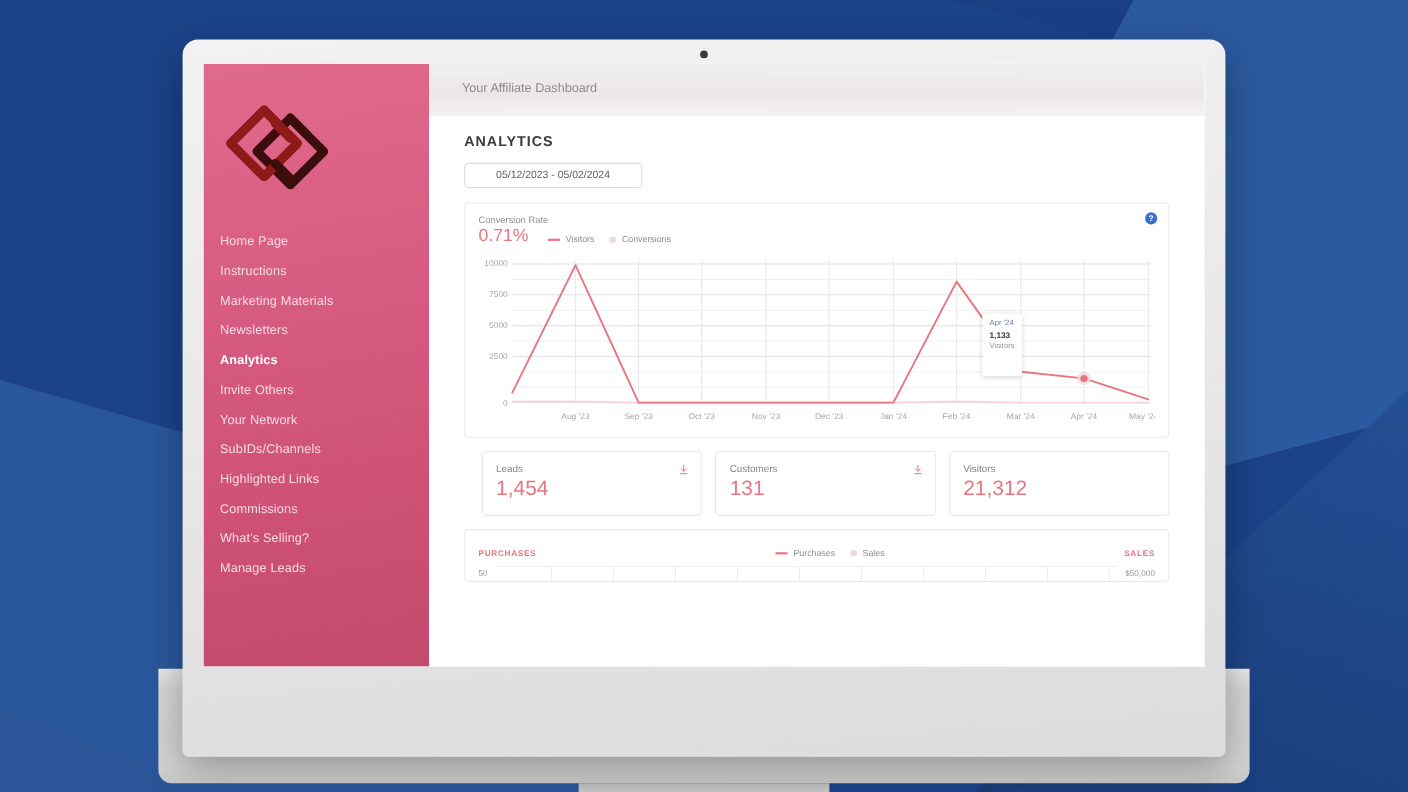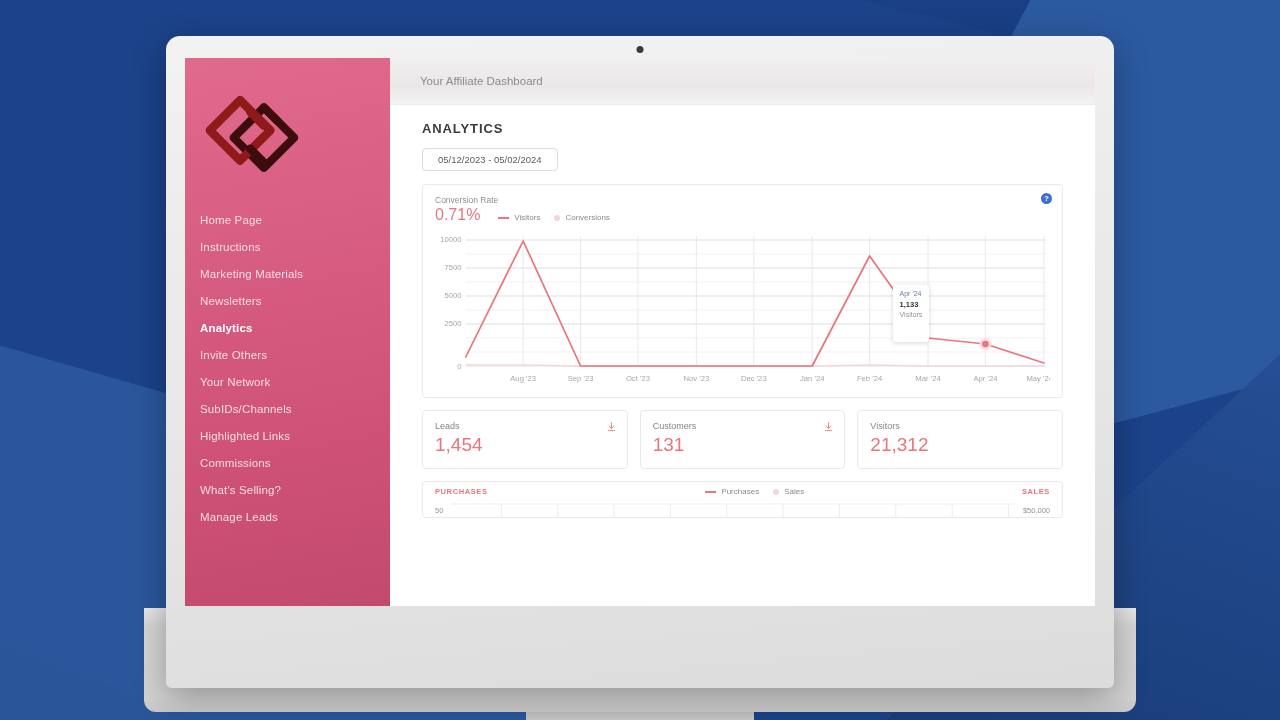--- a/index.html
+++ b/index.html
@@ -95,21 +95,21 @@
     border-bottom:1px solid #ececec;
   }
   #topbar-title { font-size:11.5px; color:#8e8b8e; }
 
   #scroll { flex:1; padding:16px 32px 0 32px; overflow:hidden; position:relative; }
   #page-title { font-size:13px; font-weight:bold; color:#3b3b3b; letter-spacing:.9px; margin-bottom:12px; }
 
   #daterange {
     display:inline-block; border:1px solid #dcdcdc; border-radius:4px;
     background:#fff; font-size:9.5px; color:#5c5c5c;
-    padding:5px 15px; margin-bottom:13px;
+    padding:5px 28px; margin-bottom:13px;
   }
 
   .card { border:1px solid #e9e9ec; border-radius:4px; background:#fff; }
 
   
   #chart-card { padding:10px 12px 6px 12px; position:relative; }
   #chart-head { display:flex; align-items:flex-start; justify-content:flex-start; }
   #cr-label { font-size:8.5px; color:#8f8f93; }
   #cr-value { font-size:16px; color:#e8757f; font-weight:normal; margin-top:1px; }
   #chart-legend { display:flex; gap:14px; align-items:center; margin-top:18px; padding-right:4px; }
@@ -128,28 +128,28 @@
     position:absolute; left:74.4%; top:36%;
     background:#ffffff; border-radius:3px; padding:4px 7px 21px 7px;
     box-shadow:0 1px 5px rgba(0,0,0,.16);
     font-size:7px; line-height:1.45; white-space:nowrap;
   }
   #tt-date { color:#6f7ea8; }
   #tt-val { color:#33363d; font-weight:bold; font-size:7.5px; }
   #tt-series { color:#93959c; }
 
   
-  #stats { display:flex; gap:12px; margin-top:12px; }
+  #stats { display:flex; gap:12px; margin-top:12px;margin-left:16px; }
   .stat { flex:1; padding:10px 12px 12px 12px; position:relative; }
   .stat-label { font-size:9px; color:#84848a; }
   .stat-value { font-size:19px; color:#e8757f; margin-top:3px; }
   .dl-icon { position:absolute; right:11px; top:11px; width:9px; height:10px; }
 
   
-  #purchases-card { margin-top:12px; padding:5px 12px 0 12px; }
+  #purchases-card { margin-top:12px; padding:16px 12px 0 12px; }
   #pc-head { display:flex; align-items:center; justify-content:space-between; }
   #pc-left { font-size:7.5px; font-weight:bold; color:#e8757f; letter-spacing:.6px; }
   #pc-right { font-size:7.5px; font-weight:bold; color:#e8757f; letter-spacing:.6px; }
   #pc-legend { display:flex; gap:14px; }
   #pc-axis { display:flex; align-items:center; justify-content:space-between; margin-top:7px; font-size:7.5px; color:#96969b; }
   #pc-grid { flex:1; height:14px; margin:0 8px; position:relative; }
 </style>
 </head>
 <body>
 

